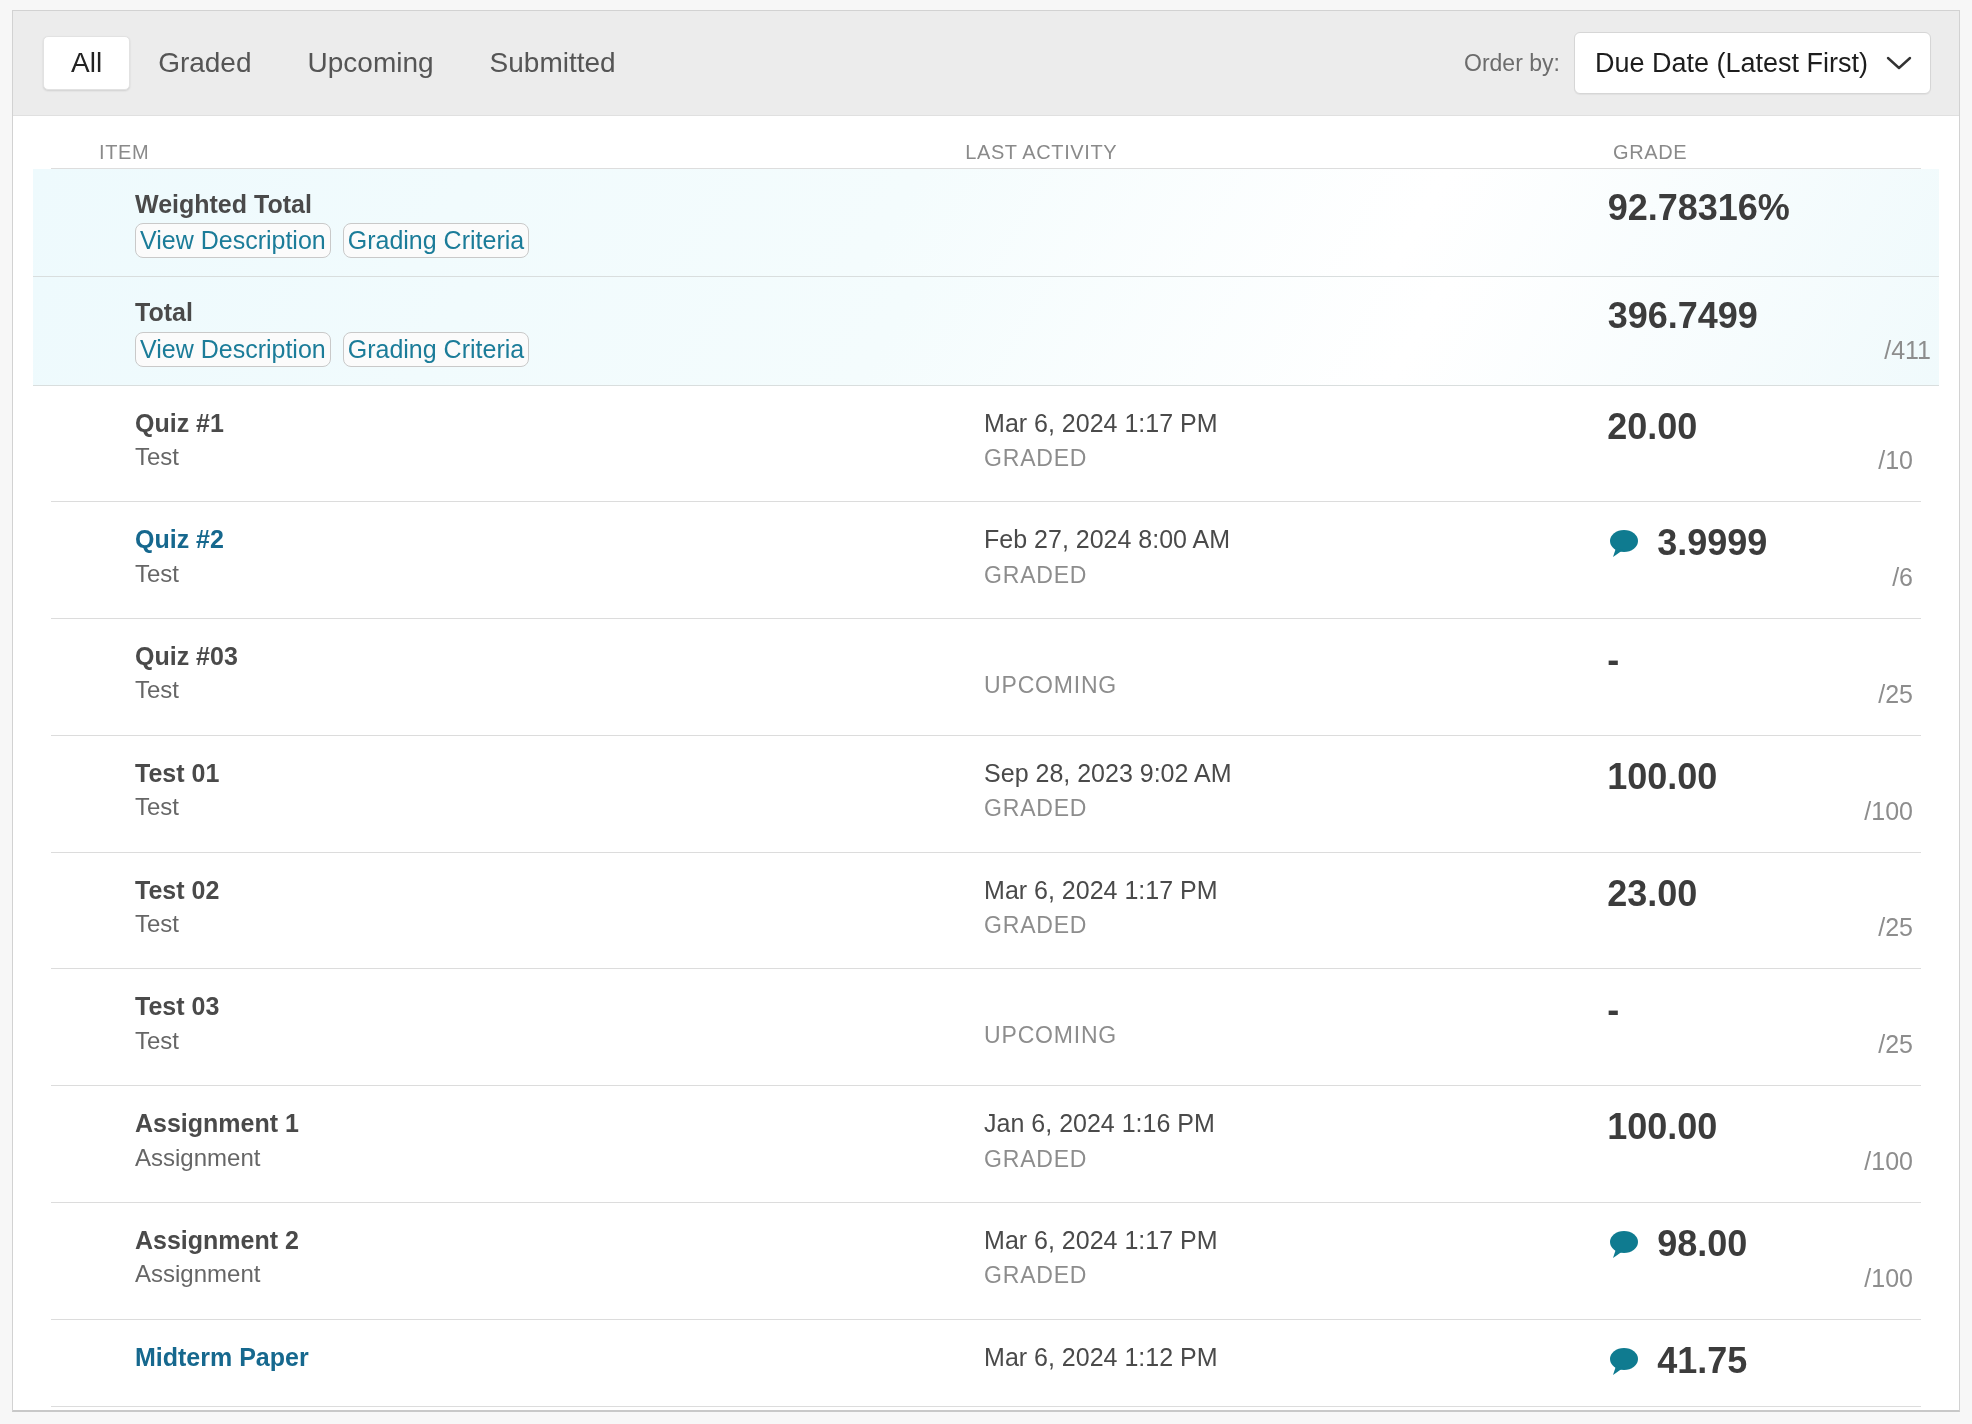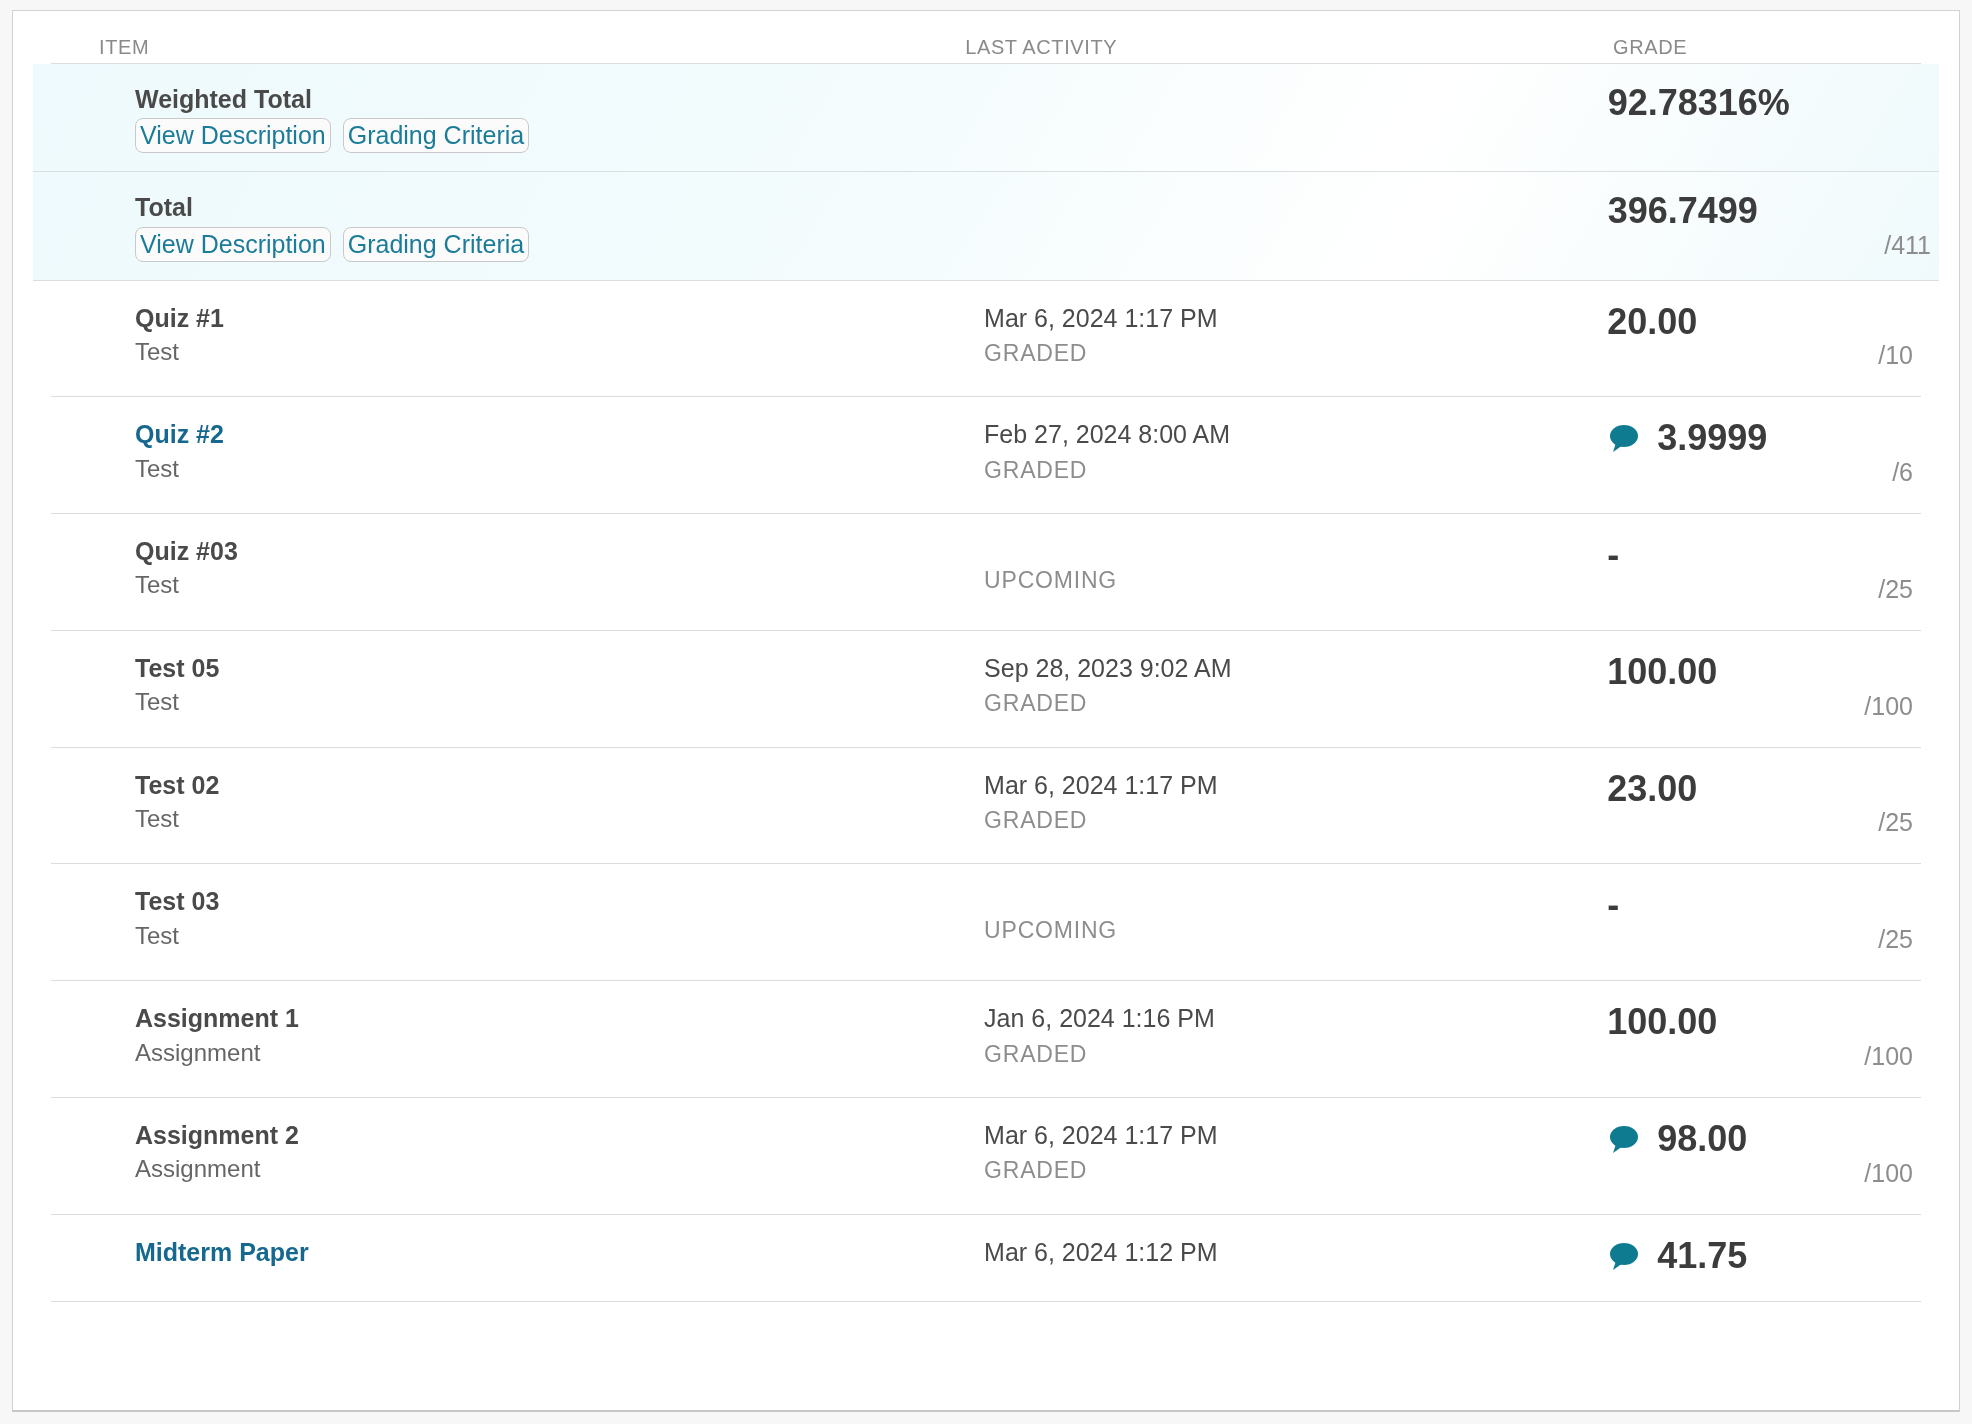--- a/index.html
+++ b/index.html
@@ -207,20 +207,40 @@
     line-height: 1.2;
   }
   .bubble { display: flex; align-items: center; }
 </style>
 </head>
 <body>
 
 <div class="page">
   <div class="panel">
 
+    <div class="toolbar">
+      <div class="tabs" id="tabs">
+          <div class="tab active">All</div>
+          <div class="tab">Graded</div>
+          <div class="tab">Upcoming</div>
+          <div class="tab">Submitted</div>
+        </div>
+
+      <div class="order-area">
+        <span class="order-label">Order by:</span>
+        <div class="select-box">
+          <span class="select-value">Due Date (Latest First)</span>
+          <span class="chev">
+            <svg width="26" height="16" viewBox="0 0 26 16">
+                <polyline points="2,3 13,13 24,3" fill="none" stroke="#333" stroke-width="2.4" stroke-linecap="round" stroke-linejoin="round"></polyline>
+              </svg>
+          </span>
+        </div>
+      </div>
+    </div>
 
     <div class="table">
       <div class="thead">
         <div class="th col-item">ITEM</div>
         <div class="th col-act">LAST ACTIVITY</div>
         <div class="th col-grade">GRADE</div>
       </div>
       <div id="rows">
           <div class="row highlight">
             <div class="cell-item">
@@ -301,21 +321,21 @@
             </div>
             <div class="cell-grade">
               <div class="grade-main">
                 <div class="grade-value dash">-</div>
               </div>
               <div class="grade-out">/25</div>
             </div>
           </div>
           <div class="row">
             <div class="cell-item">
-              <div class="item-title">Test 05</div>
+              <div class="item-title">Test 01</div>
               <div class="item-sub">Test</div>
             </div>
             <div class="cell-act">
               <div class="act-date">Sep 28, 2023 9:02 AM</div>
               <div class="act-status">GRADED</div>
             </div>
             <div class="cell-grade">
               <div class="grade-main">
                 <div class="grade-value">100.00</div>
               </div>

